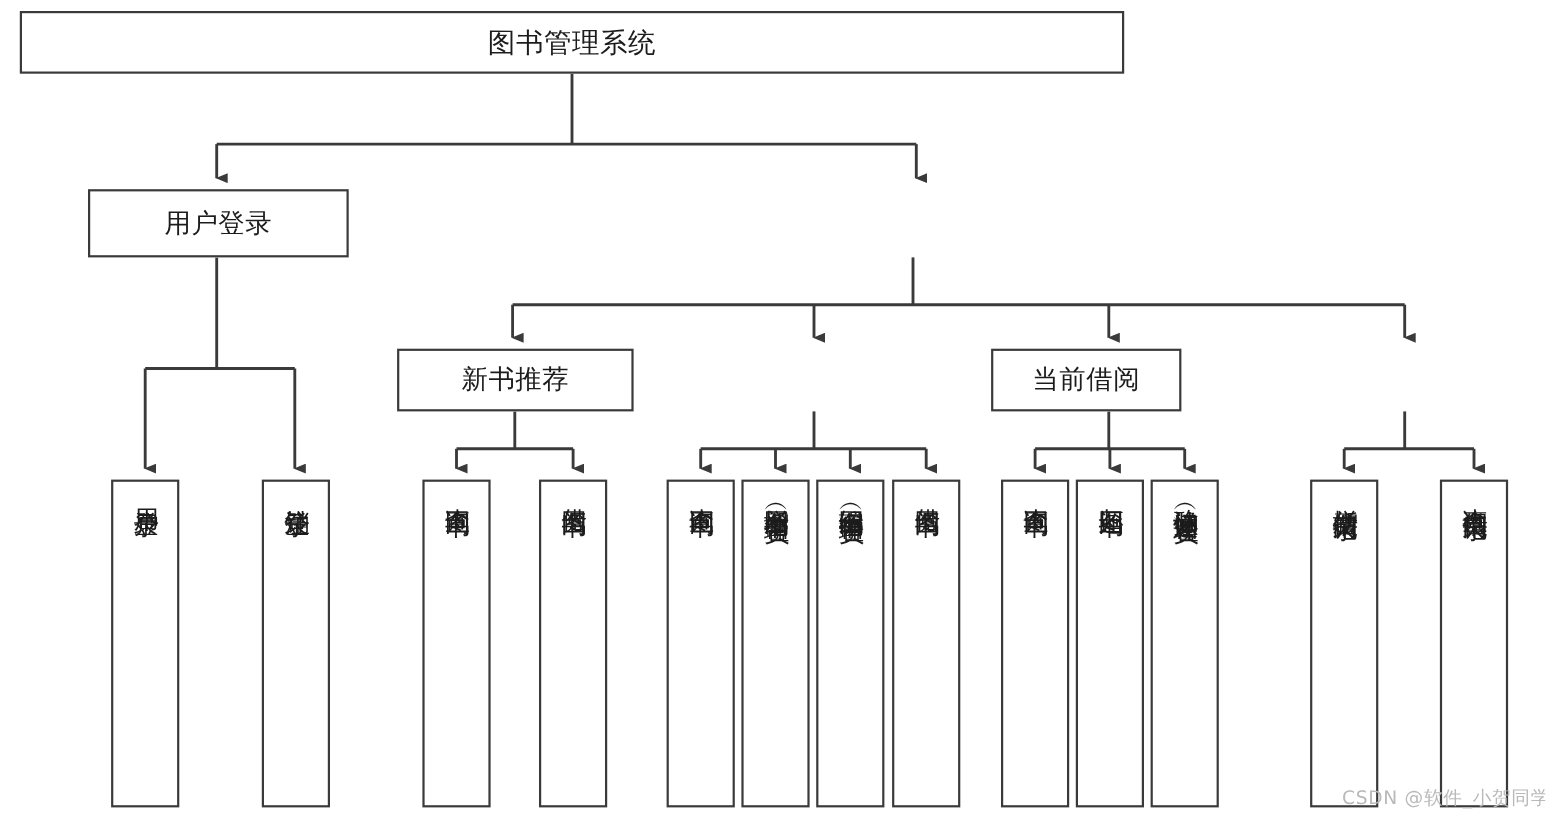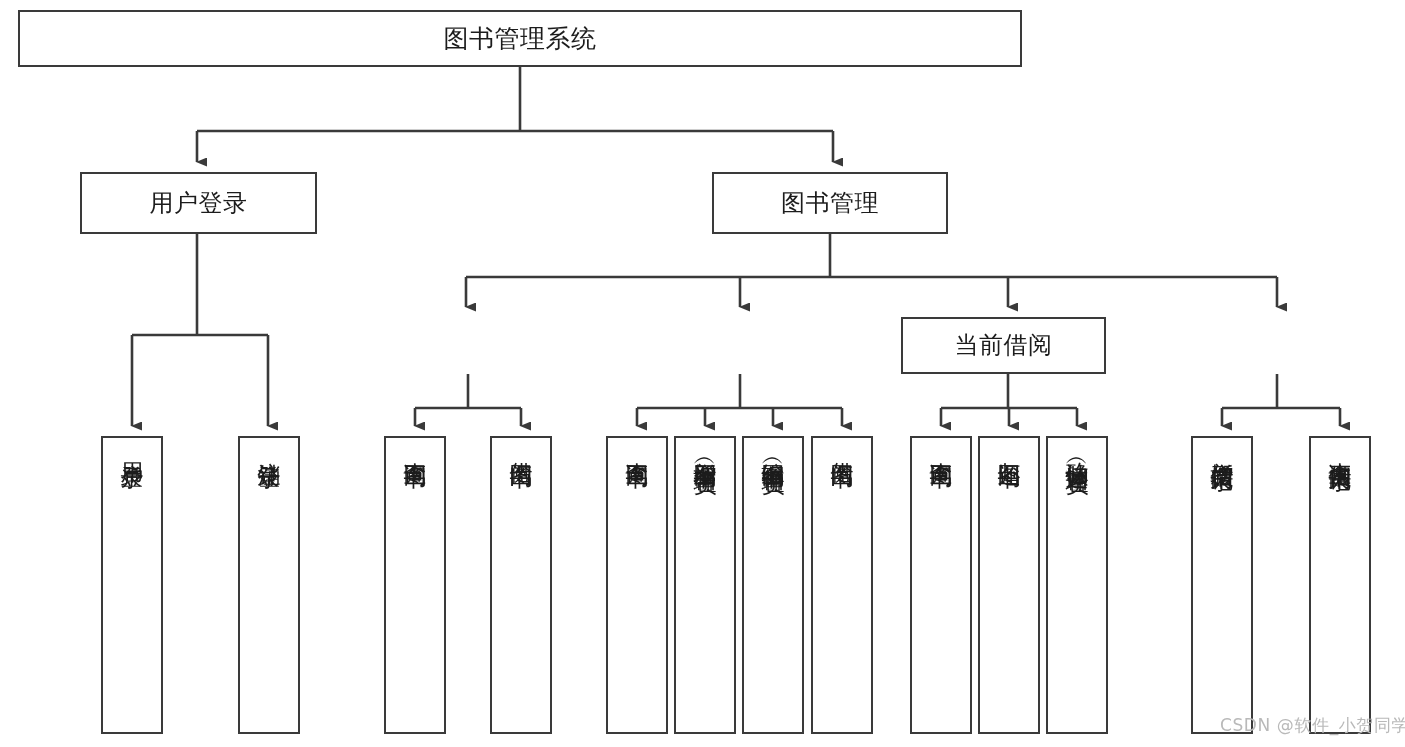--- a/index.html
+++ b/index.html
@@ -124,27 +124,27 @@
   </svg>
 
   <div class="node h root" style="left:18px; top:10px; width:1004px; height:57px;">
     <span>图书管理系统</span>
   </div>
 
   <div class="node h" style="left:80px; top:172px; width:237px; height:62px;">
     <span>用户登录</span>
   </div>
 
-  <div class="node h" style="left:712px; top:172px; width:236px; height:62px;">
-    <span>图书管理</span>
-  </div>
-
-
-
-  <div class="node h" style="left:901px; top:317px; width:205px; height:57px;">
+
+  <div class="node h" style="left:361px; top:317px; width:215px; height:57px;">
+    <span>新书推荐</span>
+  </div>
+
+
+  <div class="node h" style="left:901px; top:317px; width:173px; height:57px;">
     <span>当前借阅</span>
   </div>
 
 
   <div class="node leaf" style="left:101px; top:436px; width:62px; height:298px;">
     <span class="vtext">用户登录</span>
   </div>
 
   <div class="node leaf" style="left:238px; top:436px; width:62px; height:298px;">
     <span class="vtext">注销登录</span>

